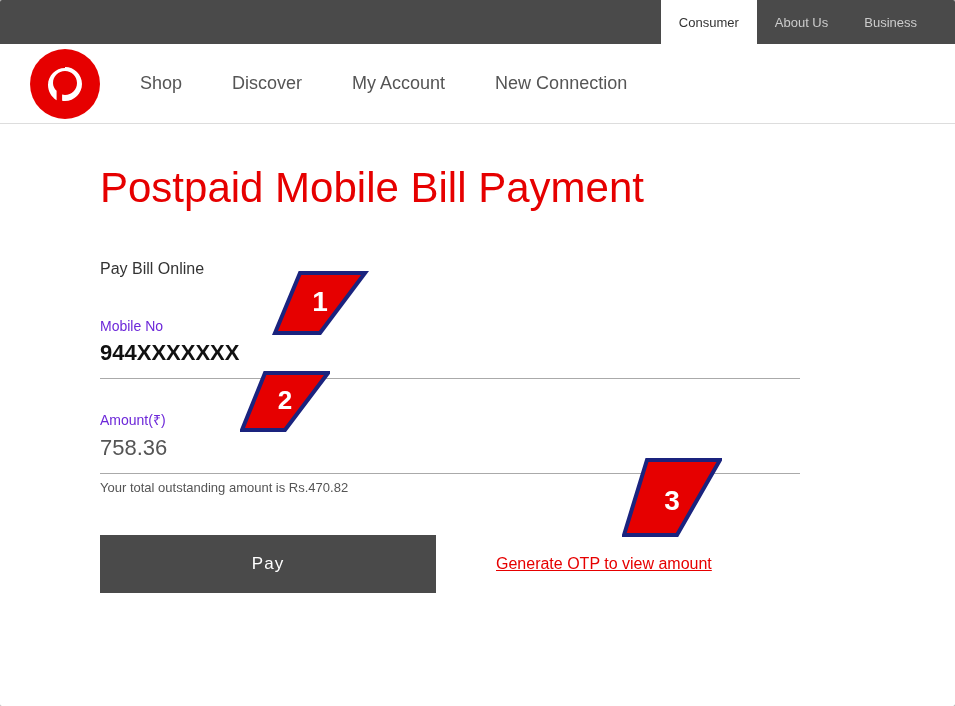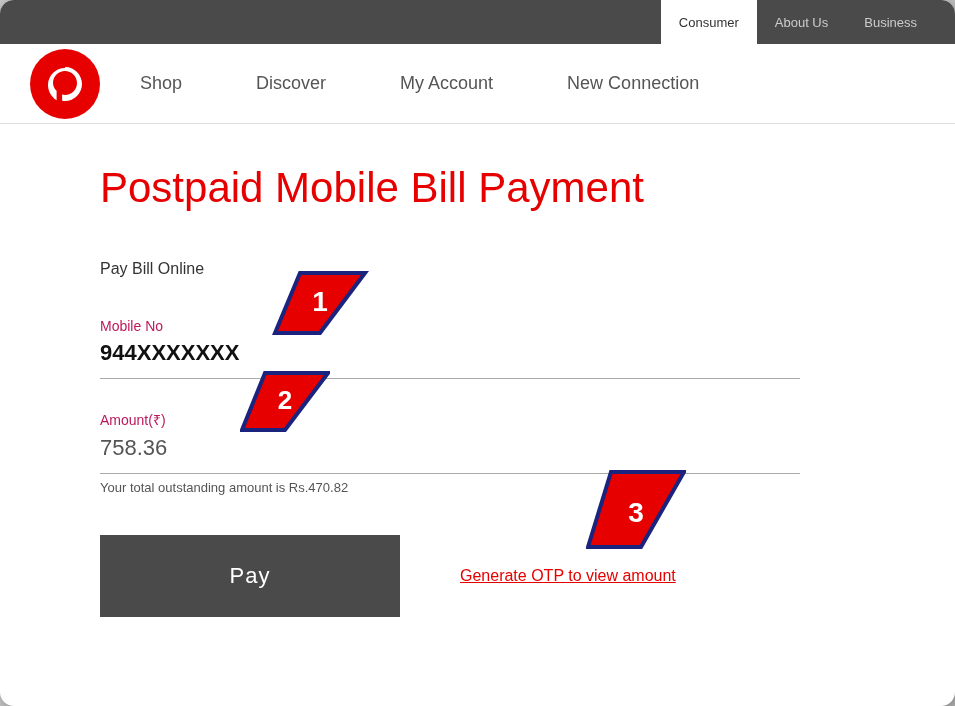--- a/index.html
+++ b/index.html
@@ -9,21 +9,21 @@
       justify-content: center;
       align-items: center;
       min-height: 100vh;
       font-family: Arial, sans-serif;
     }
     .window {
       width: 955px;
       min-height: 706px;
       background: #fff;
       box-shadow: 4px 4px 16px rgba(0,0,0,0.4);
-      border-radius: 14px;
+      border-radius: 2px;
       overflow: hidden;
       display: flex;
       flex-direction: column;
     }
     
     .top-nav {
       background: #4a4a4a;
       display: flex;
       align-items: center;
       padding: 0 20px;
@@ -62,21 +62,21 @@
       width: 70px;
       height: 70px;
       border-radius: 50%;
       background: #e60000;
       display: flex;
       align-items: center;
       justify-content: center;
     }
     .nav-items {
       display: flex;
-      gap: 74px;
+      gap: 50px;
       align-items: center;
     }
     .nav-item {
       font-size: 18px;
       color: #555;
       cursor: pointer;
       text-decoration: none;
     }
     
     .content {
@@ -94,21 +94,21 @@
       color: #333;
       margin-bottom: 40px;
       margin-top: 48px;
     }
     .form-group {
       margin-bottom: 30px;
       position: relative;
     }
     .form-label {
       font-size: 14px;
-      color: #be185d;
+      color: #6d28d9;
       margin-bottom: 6px;
       display: block;
       margin-top: 31px;
     }
     .form-value {
       font-size: 22px;
       font-weight: bold;
       color: #111;
       padding-bottom: 12px;
       border-bottom: 1px solid #aaa;
@@ -128,23 +128,23 @@
     .form-actions {
       display: flex;
       align-items: center;
       margin-top: 40px;
       gap: 60px;
     }
     .pay-button {
       background: #4a4a4a;
       color: #fff;
       border: none;
-      padding: 28px 0;
-      width: 300px;
-      font-size: 22px;
+      padding: 19px 0;
+      width: 336px;
+      font-size: 17px;
       cursor: pointer;
       letter-spacing: 1px;
     }
     .otp-link {
       color: #e60000;
       font-size: 16px;
       text-decoration: underline;
       cursor: pointer;
     }
     

